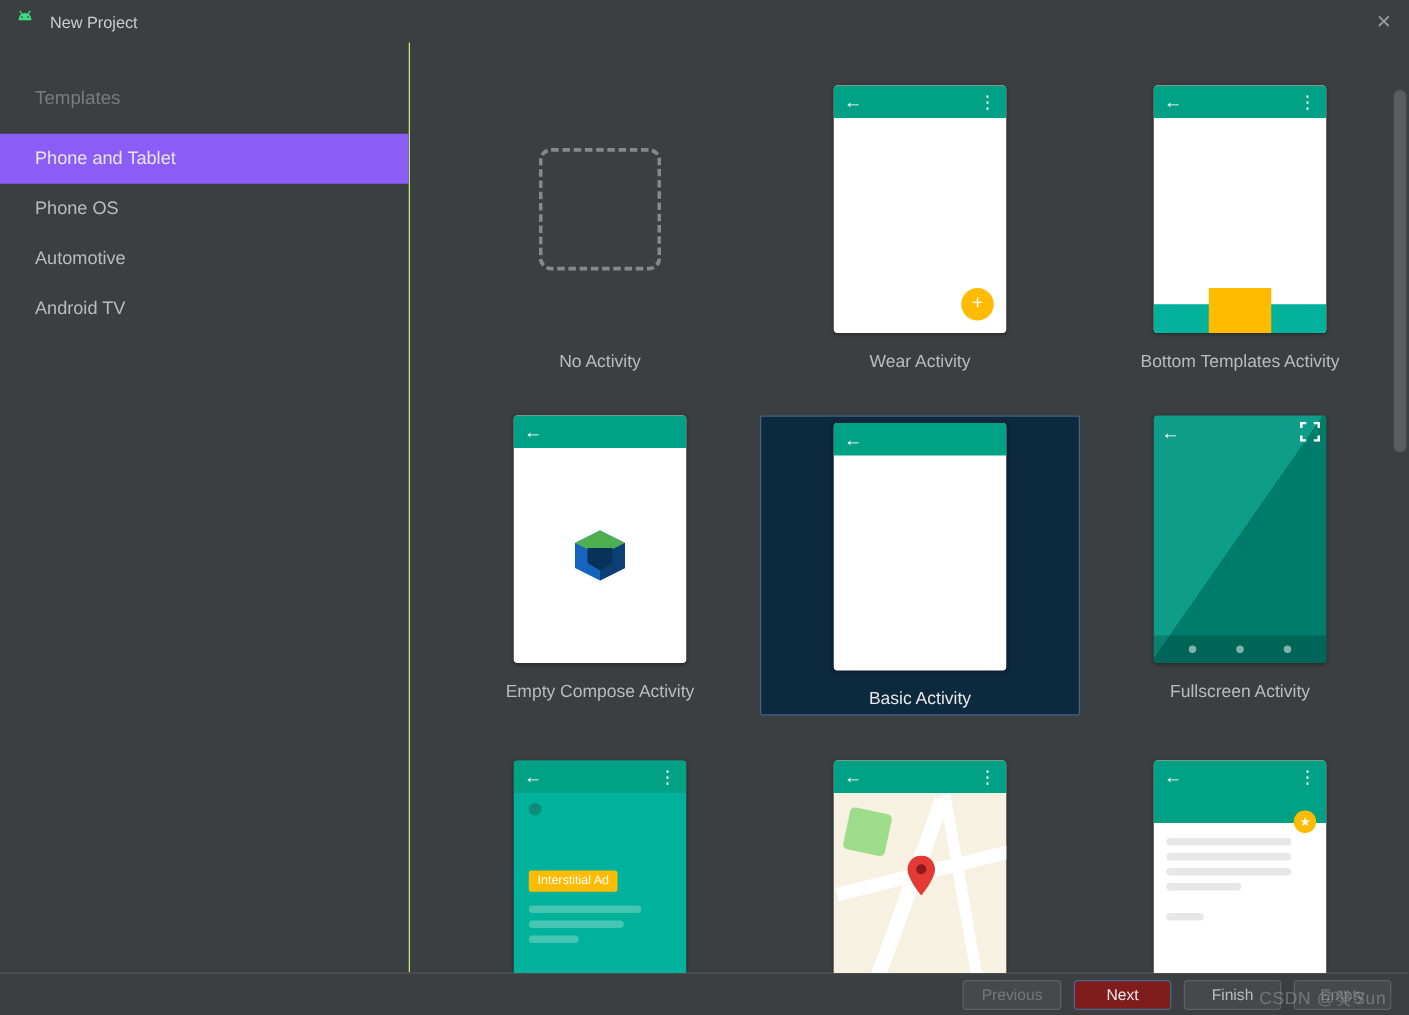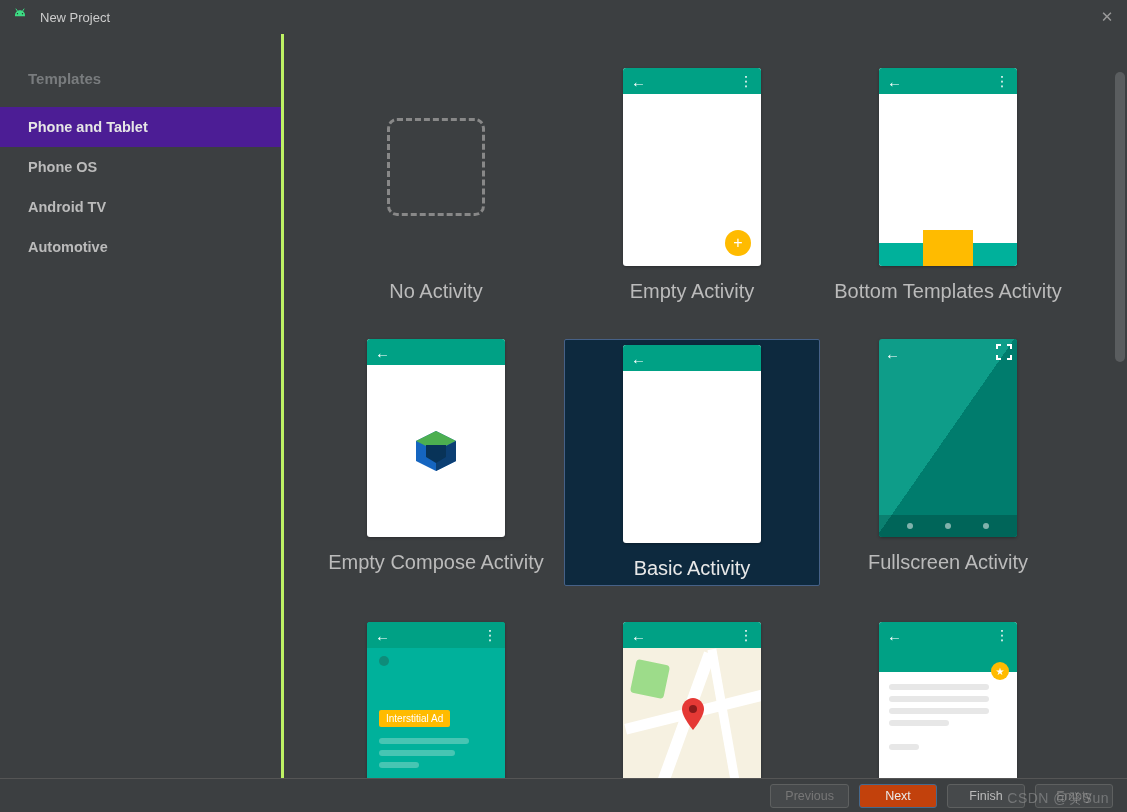--- a/index.html
+++ b/index.html
@@ -15,47 +15,46 @@
   height: 34px;
   display: flex; align-items: center;
   padding: 0 10px;
   background: #3c3f41;
 }
 .titlebar .ic { width: 20px; height: 20px; margin-right: 10px; }
 .titlebar .title { font-size: 13px; color: #CDCDCD; text-align: center; }
 .titlebar .close { margin-left: auto; color: #9a9a9a; font-size: 15px; cursor: pointer; width:20px; text-align:center;}
 .main { display: flex; height: 744px; }
 .sidebar {
-  width: 284px; border-right: 3px solid #bef264;
+  width: 328px; border-right: 1px solid #bef264;
   padding-top: 30px;
-  font-weight: bold;
 }
 .side-head { font-size: 15px; color: #797c7e; padding: 6px 28px 20px; }
 .side-item { font-size: 14.5px; color: #bbbbbb; padding: 12px 28px; cursor: pointer; }
-.side-item.active { background: #4c1d95; color: #e6e6e6; }
+.side-item.active { background: #8b5cf6; color: #e6e6e6; }
 .content { flex:1; position: relative; overflow:hidden; padding: 24px 0 0 24px;}
 .grid {
   display: grid;
   grid-template-columns: repeat(3, 256px);
   gap: 0;
   overflow-y: auto;
   height: 100%;
 }
 .cell { width:256px; display:flex; flex-direction:column; align-items:center; padding: 10px 0 26px; cursor:pointer;}
 .thumb {
   width: 138px; height: 198px;
   background: #fff;
   border-radius: 3px;
   position: relative;
   box-shadow: 0 1px 3px rgba(0,0,0,0.3);
   overflow:hidden;
 }
 .selwrap { border:1px solid transparent; padding:5px 58px 5px; border-radius:2px;}
 .cell.selected .selwrap { border:1px solid #466187; background:#0d293e; }
-.cell .label { font-size: 20px; color:#bbbbbb; margin-top: 14px; text-align:center; }
+.cell .label { font-size: 14px; color:#bbbbbb; margin-top: 14px; text-align:center; }
 .cell.selected .label { color:#e8e8e8; }
 .appbar { height:26px; background:#00a185; display:flex; align-items:center; padding:0 8px; }
 .appbar .back { color:#fff; font-size:15px; font-weight:bold; }
 .appbar .dots { margin-left:auto; color:#fff; letter-spacing:0; line-height:5px; font-size:14px;}
 .fab { position:absolute; right:10px; bottom:10px; width:26px; height:26px; border-radius:50%; background:#ffbb00; display:flex;align-items:center;justify-content:center;color:#fff;font-size:16px;}
 .no-activity-box {
   width:98px;height:98px;
   border: 3px dashed #888;
   border-radius:10px;
   background:transparent;
@@ -74,21 +73,21 @@
 .ad .dot{position:absolute;top:34px;left:12px;width:10px;height:10px;border-radius:50%;background:#0e8c7a;}
 .ad .btn{position:absolute;top:88px;left:12px;background:#ffbb00;color:#fff;font-size:10px;padding:3px 7px;border-radius:2px;}
 .ad .ln{position:absolute;left:12px;height:6px;background:#47c5b3;border-radius:3px;}
 .maps{position:relative;}
 .maps .bg{position:absolute;inset:26px 0 0 0;background:#f6f1e1;}
 .maps .road{position:absolute;background:#fff;}
 .maps .park{position:absolute;width:34px;height:34px;background:#9ddc8a;border-radius:4px;transform:rotate(12deg);}
 .scroll-t{position:absolute;right:2px;top:38px;width:10px;height:290px;background:#5a5d5f;border-radius:5px;}
 .buttonbar { position:absolute; bottom:0; left:0; right:0; height:34px; border-top:1px solid #555; display:flex; align-items:center; justify-content:flex-end; gap:10px; padding:0 14px; background:#3c3f41;}
 .btnf { min-width:78px; height:24px; border:1px solid #5e6060; background:#46494b; color:#bbbbbb; font-size:12.5px; border-radius:3px; cursor:pointer; padding:0 14px;}
-.btnf.primary { background:#c2410c; border-color:#44698e; color:#eaeaea;}
+.btnf.primary { background:#7f1d1d; border-color:#44698e; color:#eaeaea;}
 .btnf.disabled { color:#777; cursor:default;}
 .watermark{position:absolute;right:18px;bottom:4px;color:rgba(200,200,200,.35);font-size:14px;letter-spacing:.5px;pointer-events:none;}
 .scroll-card{position:relative;}
 .scroll-card .star{position:absolute;top:40px;right:8px;width:18px;height:18px;border-radius:50%;background:#ffbb00;display:flex;align-items:center;justify-content:center;color:#fff;font-size:10px;}
 .scroll-card .topbar2{position:absolute;top:26px;left:0;right:0;height:24px;background:#00a185;}
 .scroll-card .gray{position:absolute;left:10px;height:6px;background:#e7e7e7;border-radius:3px;}
 </style>
 </head>
 <body>
 
@@ -104,43 +103,43 @@
   </span>
   <span class="title">New Project</span>
   <span class="close">✕</span>
 </div>
 
 <div class="main">
   <div class="sidebar">
     <div class="side-head">Templates</div>
     <div class="side-item active"><span>Phone and Tablet</span></div>
     <div class="side-item"><span>Phone OS</span></div>
+    <div class="side-item"><span>Automotive</span></div>
     <div class="side-item"><span>Android TV</span></div>
-    <div class="side-item"><span>Automotive</span></div>
   </div>
 
   <div class="content">
    <div class="grid">
 
     <div class="cell">
       <div class="no-activity-wrap">
         <div class="no-activity-box"></div>
       </div>
       <div class="label">No Activity</div>
     </div>
 
     <div class="cell">
       <div class="thumb">
         <div class="appbar">
               <span class="back">←</span>
               <span class="dots">⋮</span>
             </div>
         <div class="fab">+</div>
       </div>
-      <div class="label">Empty Activity</div>
+      <div class="label">Wear Activity</div>
     </div>
 
     <div class="cell">
       <div class="thumb">
         <div class="appbar">
               <span class="back">←</span>
               <span class="dots">⋮</span>
             </div>
         <div class="bottombar"></div>
         <div class="centercol"></div>

